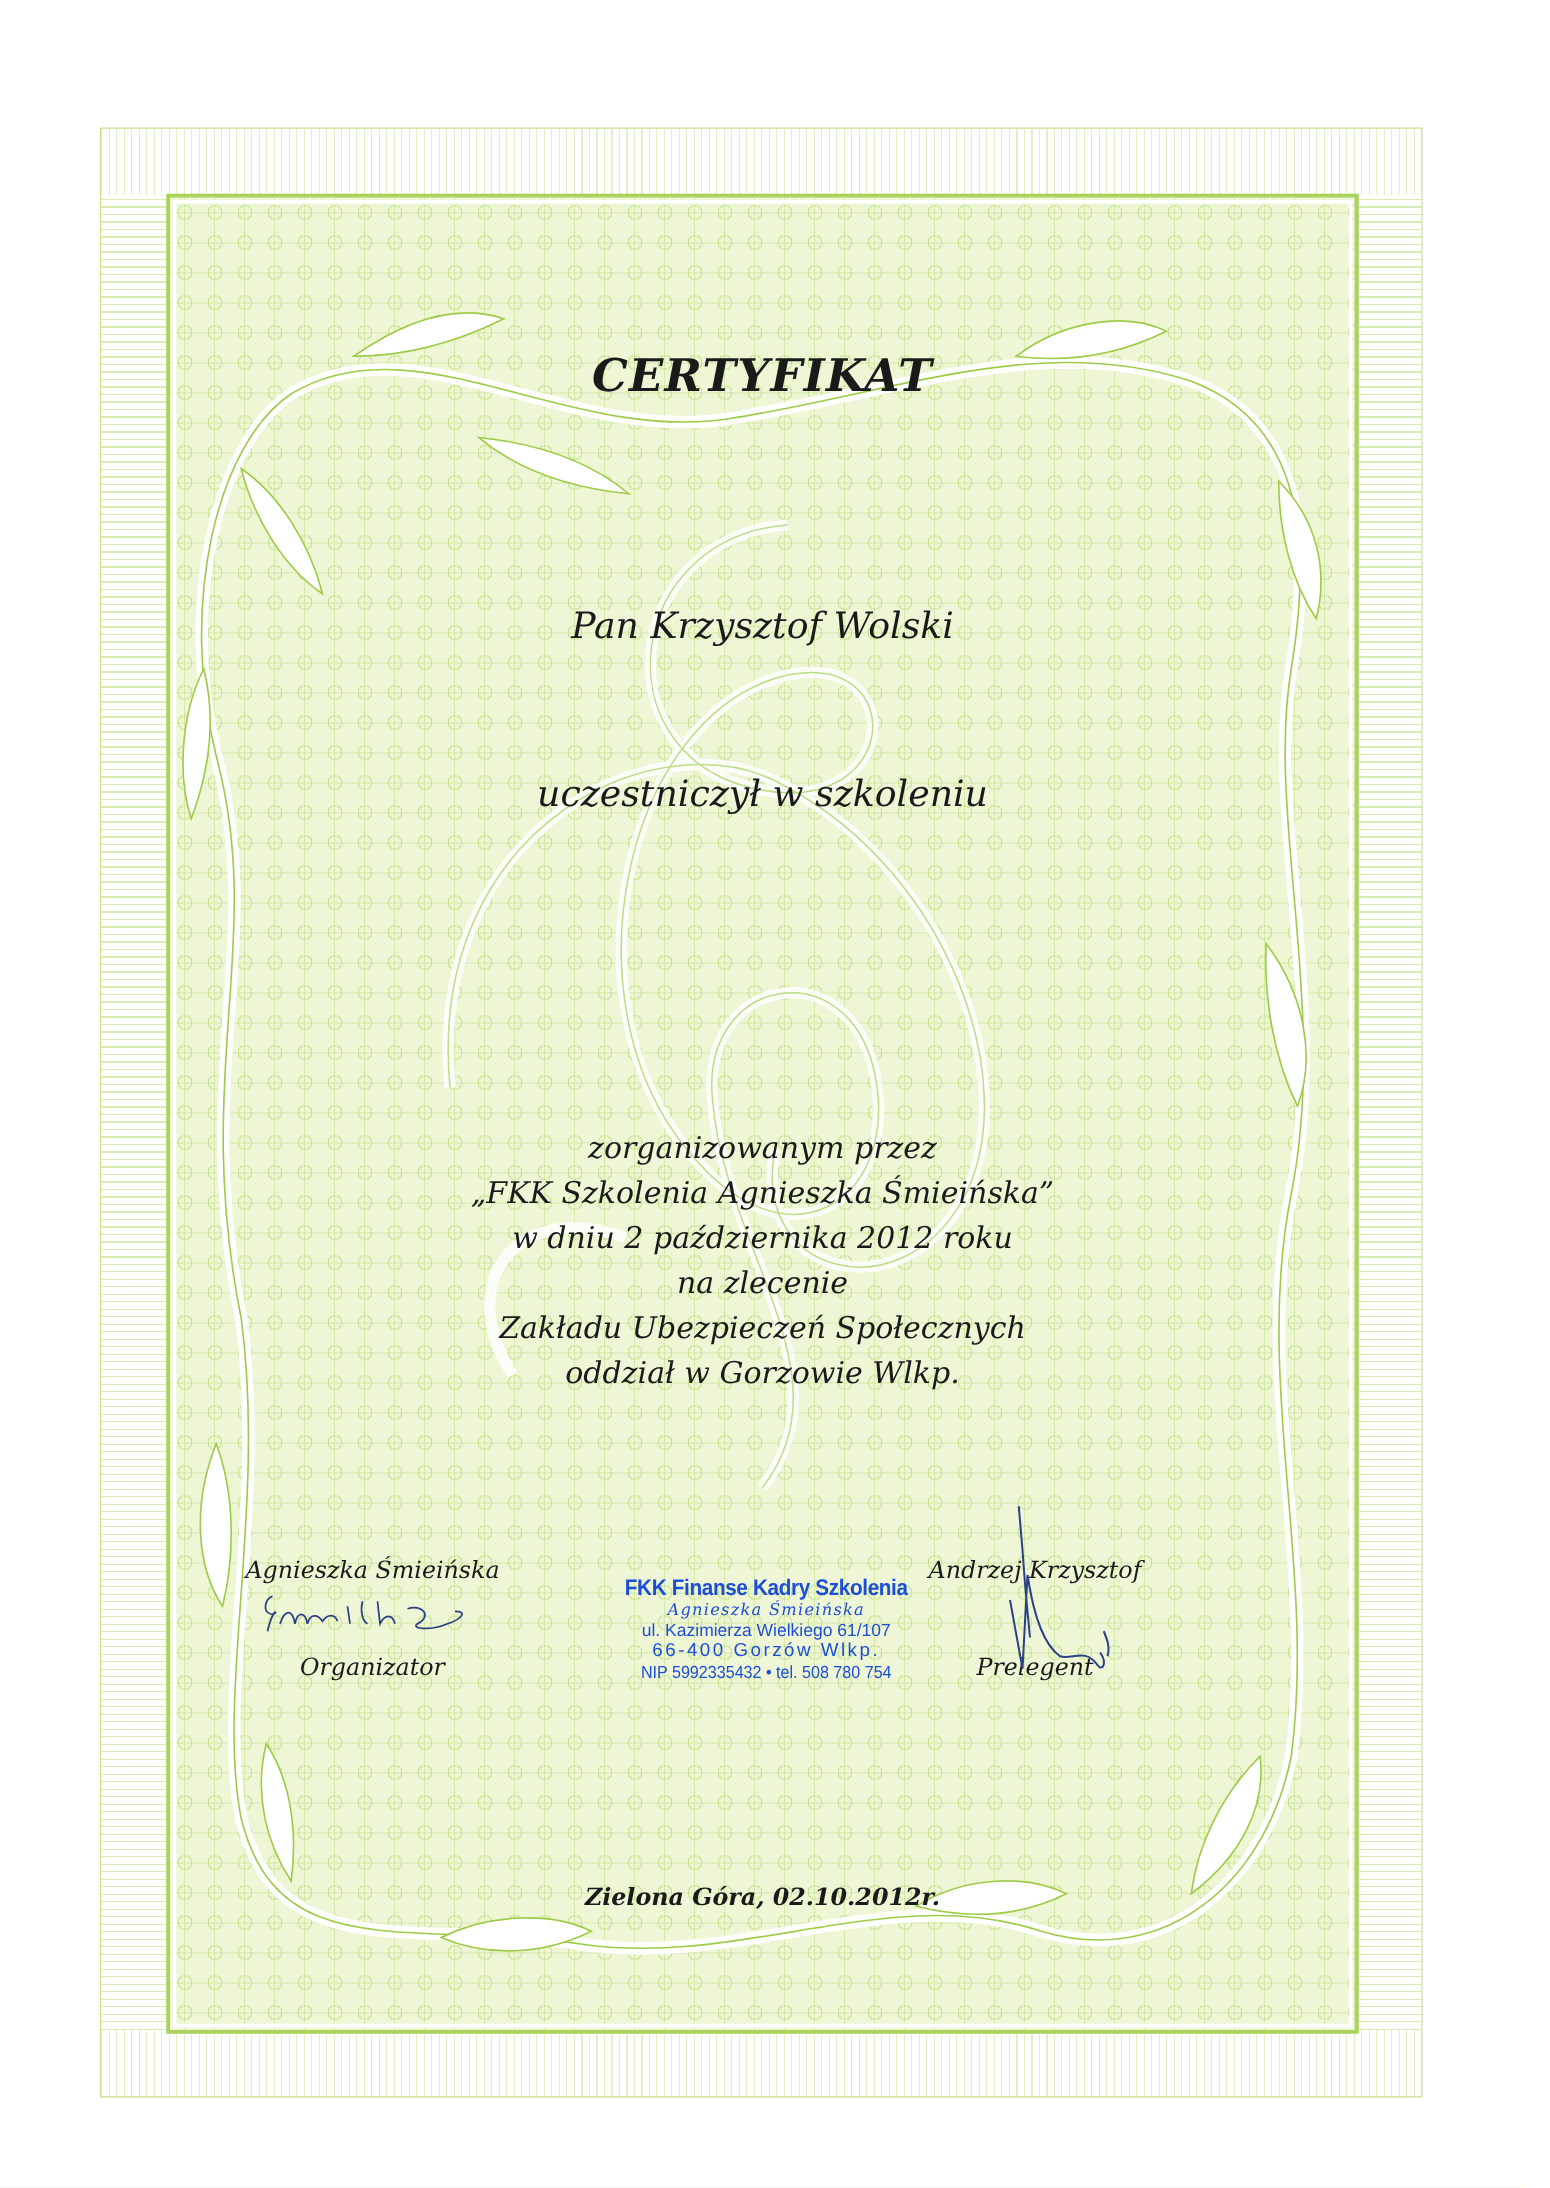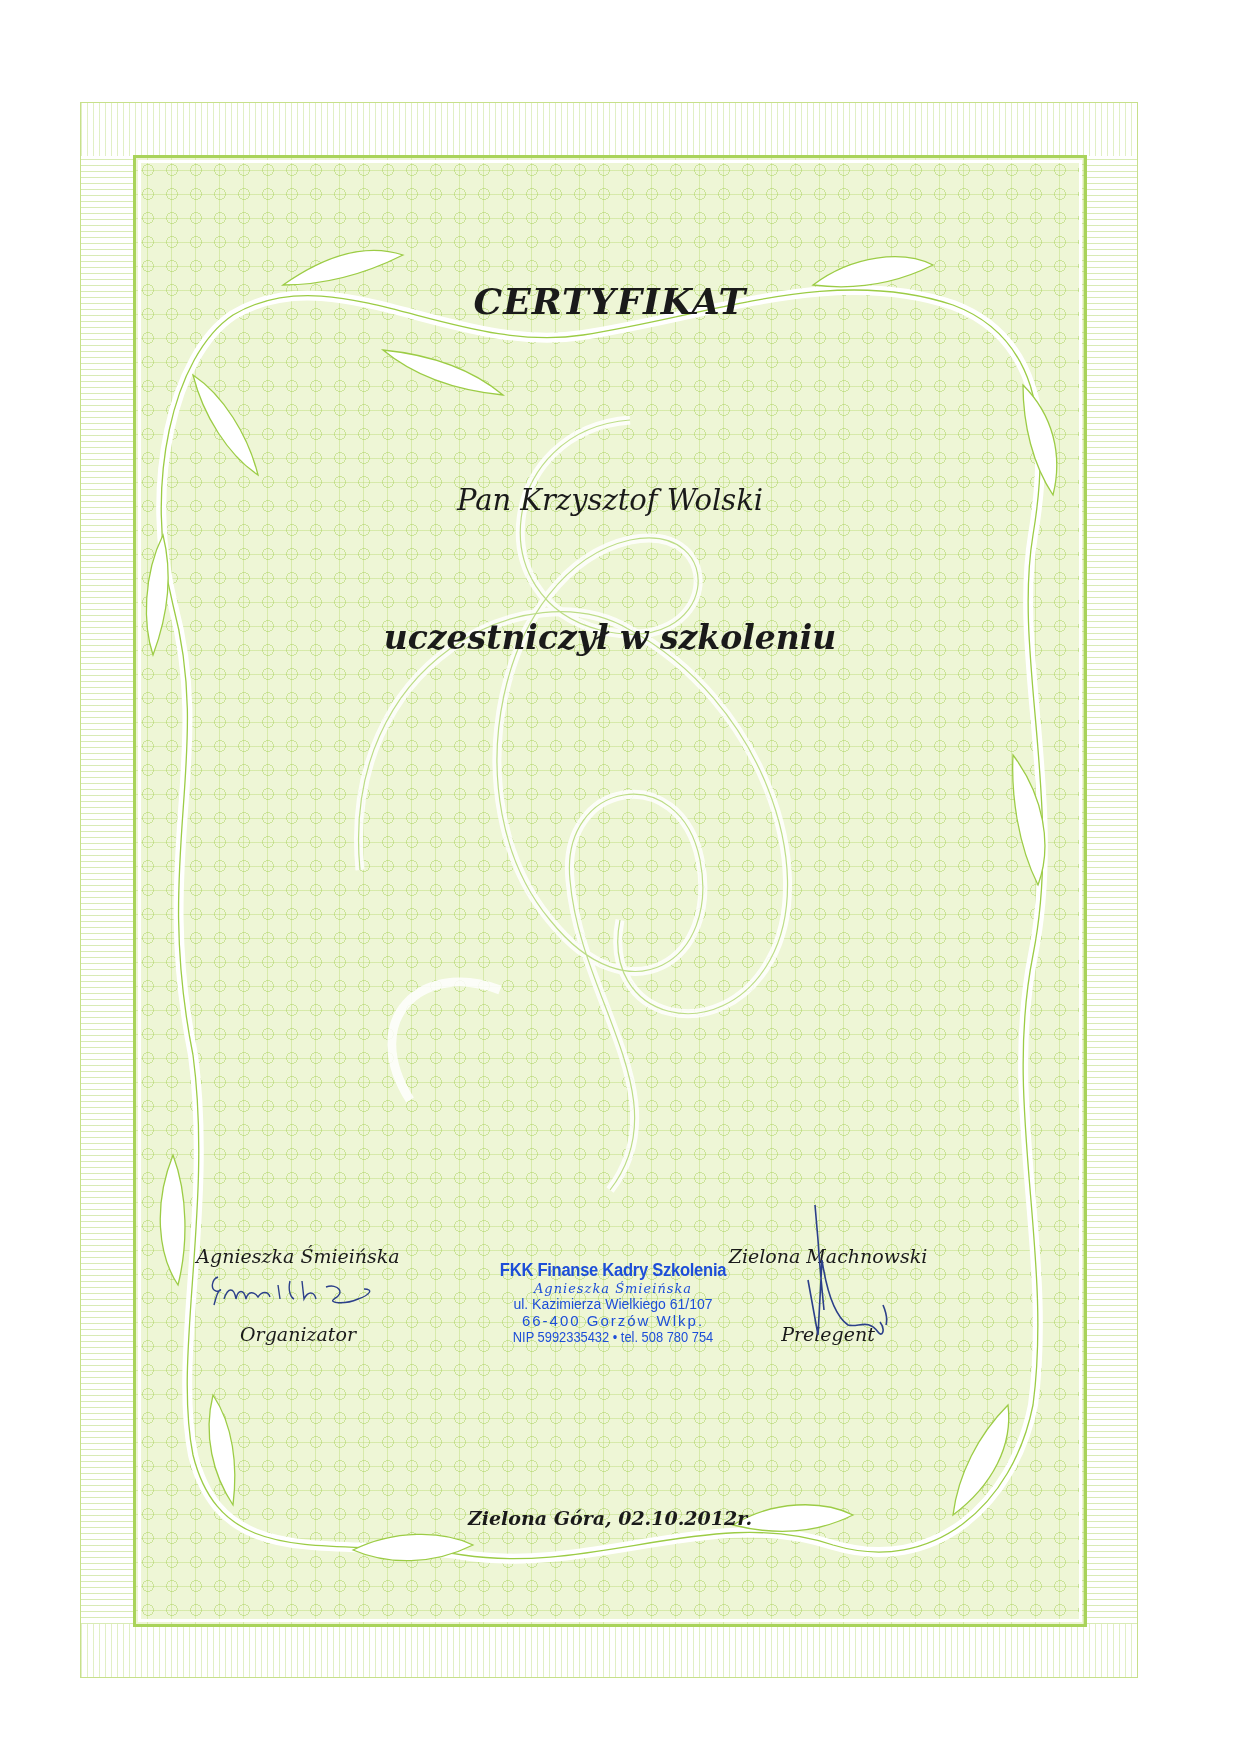--- a/index.html
+++ b/index.html
@@ -36,21 +36,21 @@
     position: absolute; top: 125px; left: 0; right: 0;
     font-family: "DejaVu Serif", serif; font-weight: bold; font-style: italic;
     font-size: 36px; letter-spacing: 1px;
   }
   .name {
     position: absolute; top: 328px; left: 0; right: 0;
     font-family: "DejaVu Serif", serif; font-weight: normal; font-style: italic; font-size: 29px;
   }
   .participated {
     position: absolute; top: 463px; left: 0; right: 0;
-    font-family: "DejaVu Serif", serif; font-style: italic; font-size: 33px; font-weight: bold;
+    font-family: "DejaVu Serif", serif; font-style: italic; font-size: 29px; font-weight: normal;
   }
   .course {
     position: absolute; top: 572px; left: 20px; right: 20px;
     font-family: "DejaVu Serif", serif; font-weight: bold; font-style: italic; font-size: 29px; line-height: 42px;
   }
   .course div { white-space: nowrap; }
   .details {
     position: absolute; top: 745px; left: 0; right: 0;
     font-family: "DejaVu Serif", serif; font-style: italic; font-size: 24px; line-height: 36px;
   }
@@ -116,20 +116,28 @@
     <path d="M100 1350 C 80 1320, 70 1280, 80 1240 C 100 1270, 105 1310, 100 1350 Z" fill="#ffffff"></path>
   </g>
 </svg>
 
 <div class="content">
   <div class="title">CERTYFIKAT</div>
   <div class="name">Pan Krzysztof Wolski</div>
   <div class="participated">uczestniczył w szkoleniu</div>
 
 
+  <div class="details">
+    <div>zorganizowanym przez</div>
+    <div>„FKK Szkolenia Agnieszka Śmieińska”</div>
+    <div>w dniu 2 października 2012 roku</div>
+    <div>na zlecenie</div>
+    <div>Zakładu Ubezpieczeń Społecznych</div>
+    <div>oddział w Gorzowie Wlkp.</div>
+  </div>
 
   <div class="sig-block sig-left">
     <span class="sig-name">Agnieszka Śmieińska</span>
     <svg class="signature-svg" width="200" height="40" viewBox="0 0 200 40" style="position:absolute;left:20px;top:24px;">
       <path d="M20 8 C 14 10, 12 20, 18 22 C 26 24, 22 12, 16 36 M26 30 C 30 18, 36 18, 38 30 C 40 20, 46 20, 48 30 C 50 22, 56 22, 60 28 C 64 22, 70 22, 72 28 M80 16 L 82 30 M92 12 C 90 20, 92 28, 96 30 M104 12 L 106 30 C 110 22, 116 22, 118 30 M128 18 C 140 14, 148 24, 136 30 C 130 34, 146 36, 160 30 C 172 26, 176 20, 166 20" fill="none" stroke="#2b3f8a" stroke-width="1.4"></path>
     </svg>
     <span class="sig-role">Organizator</span>
   </div>
 
   <div class="stamp">
@@ -137,18 +145,18 @@
     <div class="s-person">Agnieszka Śmieińska</div>
     <div class="s-street">ul. Kazimierza Wielkiego 61/107</div>
     <div class="s-city">66-400  Gorzów Wlkp.</div>
     <div class="s-nip">NIP 5992335432  •  tel. 508 780 754</div>
   </div>
 
   <div class="sig-block sig-right">
     <svg width="120" height="150" viewBox="0 0 120 150" style="position:absolute;left:80px;top:-45px;">
       <path d="M37 5 L 40 40 C 42 70, 44 90, 46 110 M30 80 L 40 135 L 44 60 C 50 100, 60 118, 70 125 C 80 128, 90 118, 100 132 C 104 138, 108 130, 102 122 M105 105 C 108 112, 110 118, 108 125" fill="none" stroke="#2b3f8a" stroke-width="1.6"></path>
     </svg>
-    <span class="sig-name">Zielona Machnowski</span>
+    <span class="sig-name">Andrzej Krzysztof</span>
     <span class="sig-role">Prelegent</span>
   </div>
 
   <div class="place-date">Zielona Góra, 02.10.2012r.</div>
 </div>
 
 </body></html>

